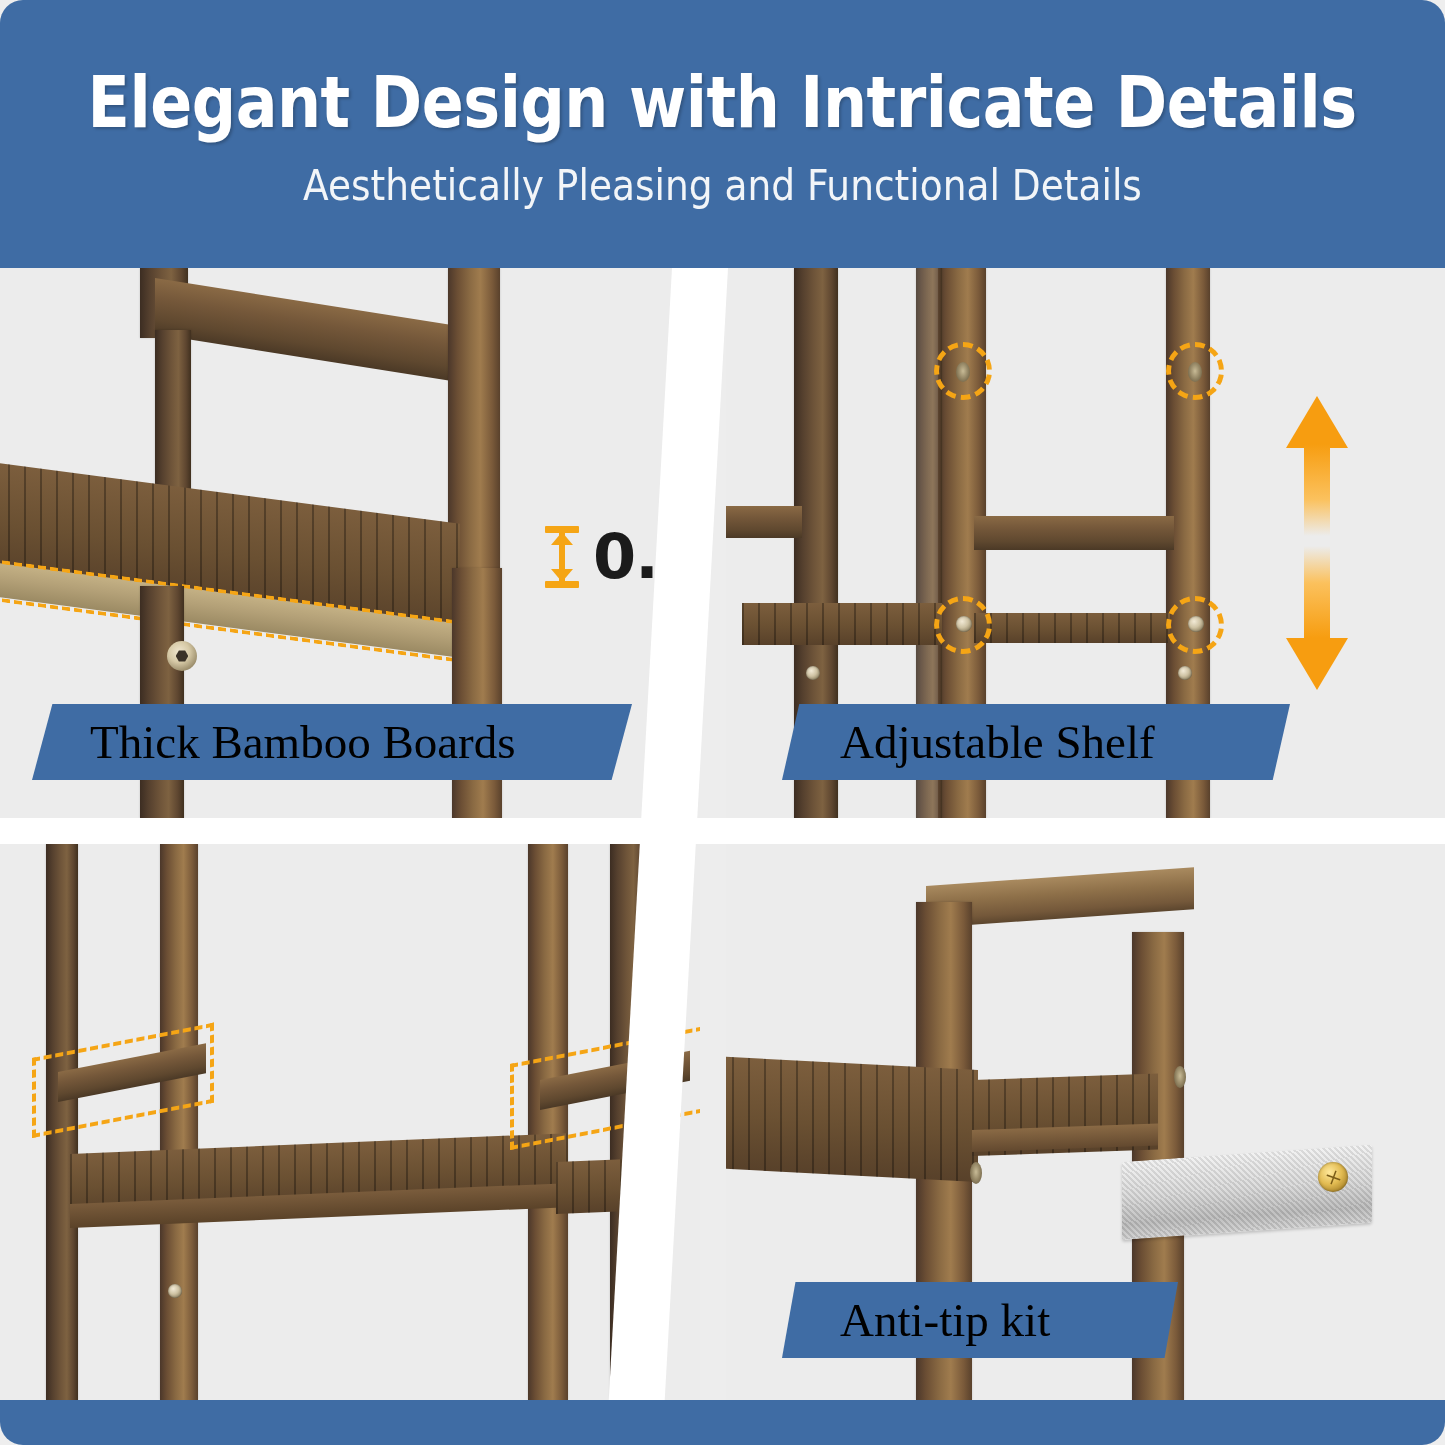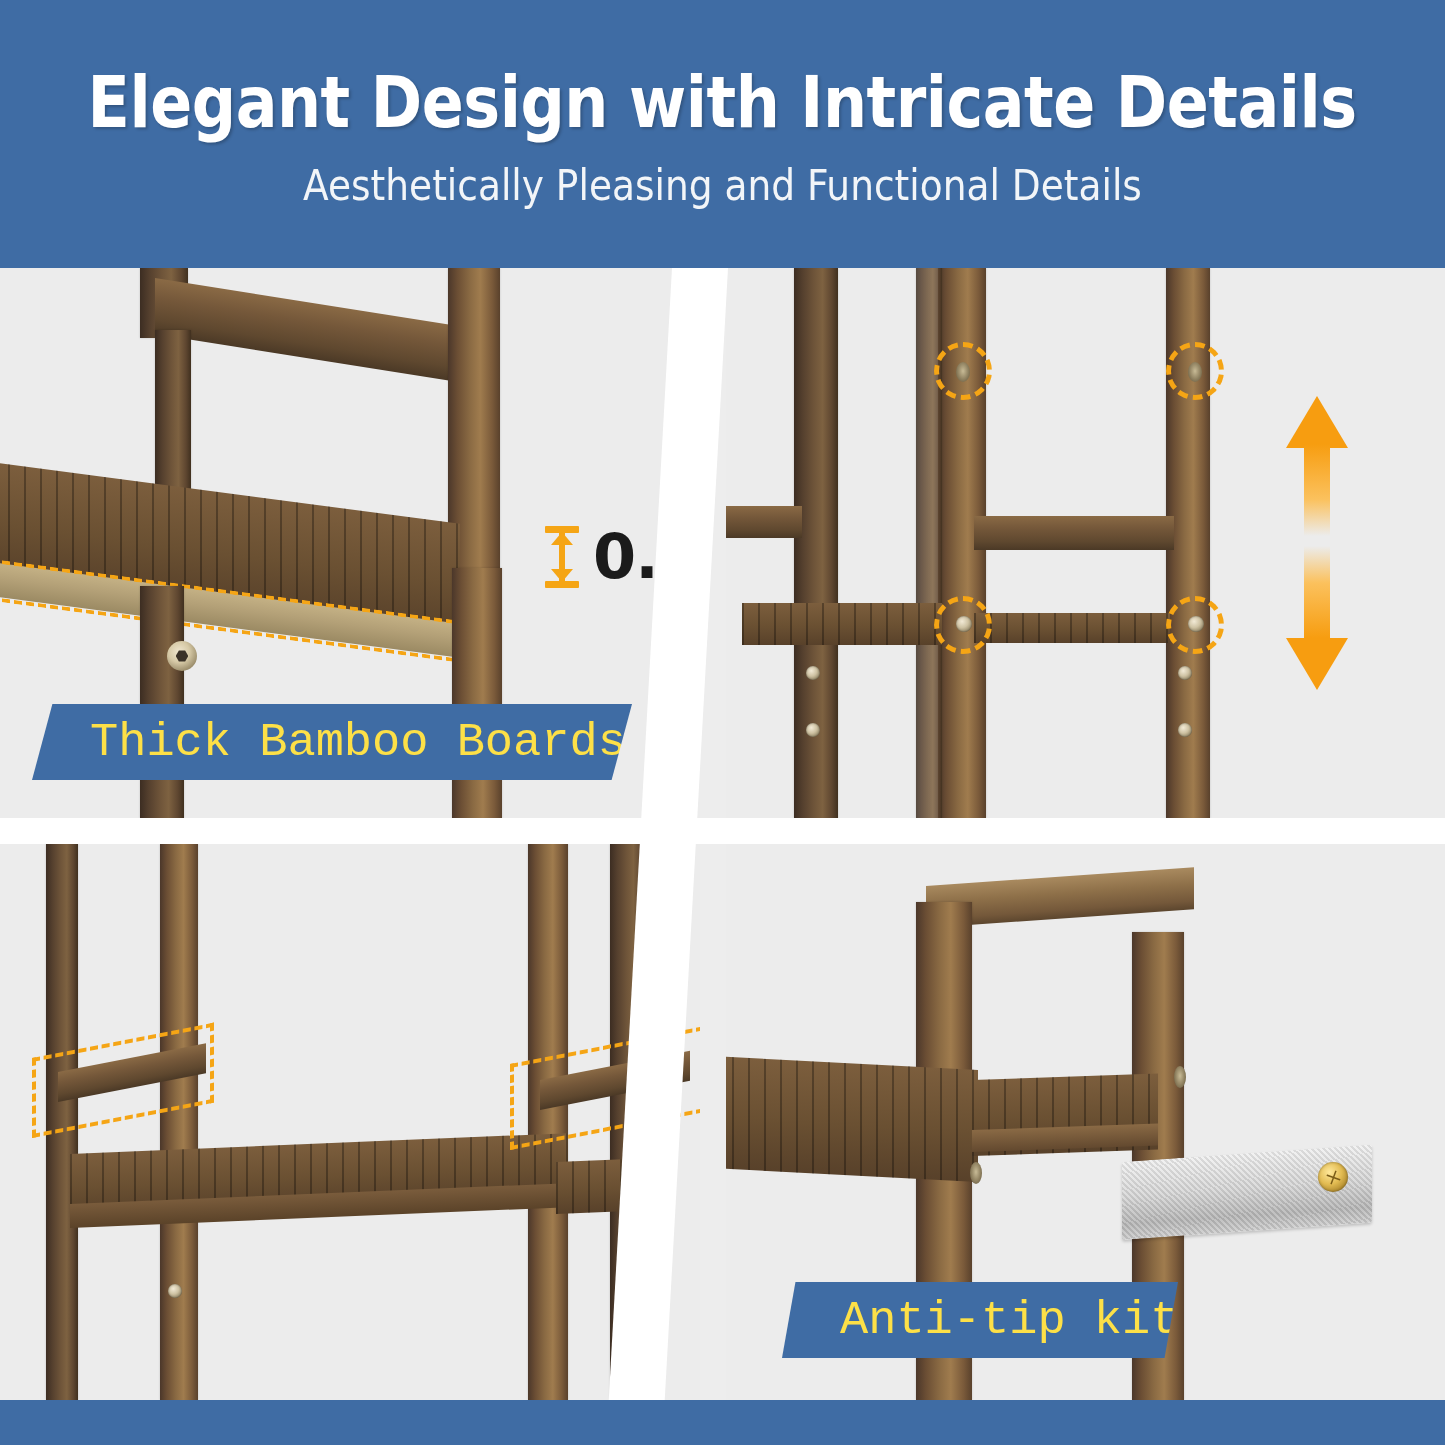--- a/index.html
+++ b/index.html
@@ -1,21 +1,21 @@
 <!DOCTYPE html>
 <html><head>
 <meta charset="utf-8">
 <style>
   html,body{margin:0;padding:0;}
   body{
     width:1445px;height:1445px;overflow:hidden;
     background:#eeeeee;
     font-family:"DejaVu Sans", sans-serif;
   }
-  .page{position:relative;width:1445px;height:1445px;overflow:hidden;background:#ededed;}
+  .page{position:relative;width:1445px;height:1445px;overflow:hidden;background:#ededed;border-radius:23px;}
 
   
   .header{
     position:absolute;left:0;top:0;width:1445px;height:268px;
     background:#3f6ca4;
     display:flex;flex-direction:column;align-items:center;justify-content:center;
     box-sizing:border-box;padding-top:6px;
   }
   .header-title{
     font-family:"DejaVu Sans Condensed","Liberation Sans Narrow","Liberation Sans",sans-serif;
@@ -142,22 +142,22 @@
   .banner{
     position:absolute;z-index:50;
     height:76px;
     background:#3f6ca4;
     display:flex;align-items:center;
     box-sizing:border-box;
     clip-path:polygon(3.4% 0%, 100% 0%, 96.6% 100%, 0% 100%);
     filter:drop-shadow(5px 5px 0px #ffffff);
   }
   .banner-text{
-    font-family:Liberation Mono, monospace;
-    font-size:47px;line-height:1;color:#fde047;white-space:nowrap;
+    font-family:Liberation Serif, serif;
+    font-size:47px;line-height:1;color:#000000;white-space:nowrap;
   }
 
   
   .screw{
     position:absolute;border-radius:50%;
     background:radial-gradient(circle at 38% 34%, #f2ead6 0%, #cfc3a4 42%, #9c8f6f 72%, #6d6046 100%);
     box-shadow:inset 0 0 2px rgba(0,0,0,0.5);
   }
   .screw-hex{
     position:absolute;border-radius:50%;
@@ -273,20 +273,23 @@
 
       <div class="arrow-up" style="left:560px;top:128px;height:142px;">
         <div class="arrow-head-up"></div>
         <div class="arrow-shaft-up"></div>
       </div>
       <div class="arrow-down" style="left:560px;top:278px;height:146px;">
         <div class="arrow-shaft-down"></div>
         <div class="arrow-head-down"></div>
       </div>
 
+      <div class="banner" style="left:56px;top:436px;width:508px;padding-left:58px;">
+        <span class="banner-text">Adjustable Shelf</span>
+      </div>
     </div>
 
     <div class="quad q-bl">
 
       <div class="post dark" style="left:46px;top:0;width:32px;height:556px;"></div>
       <div class="post" style="left:160px;top:0;width:38px;height:556px;"></div>
 
       <div class="post" style="left:528px;top:0;width:40px;height:556px;"></div>
       <div class="post dark" style="left:610px;top:0;width:36px;height:556px;"></div>
 

